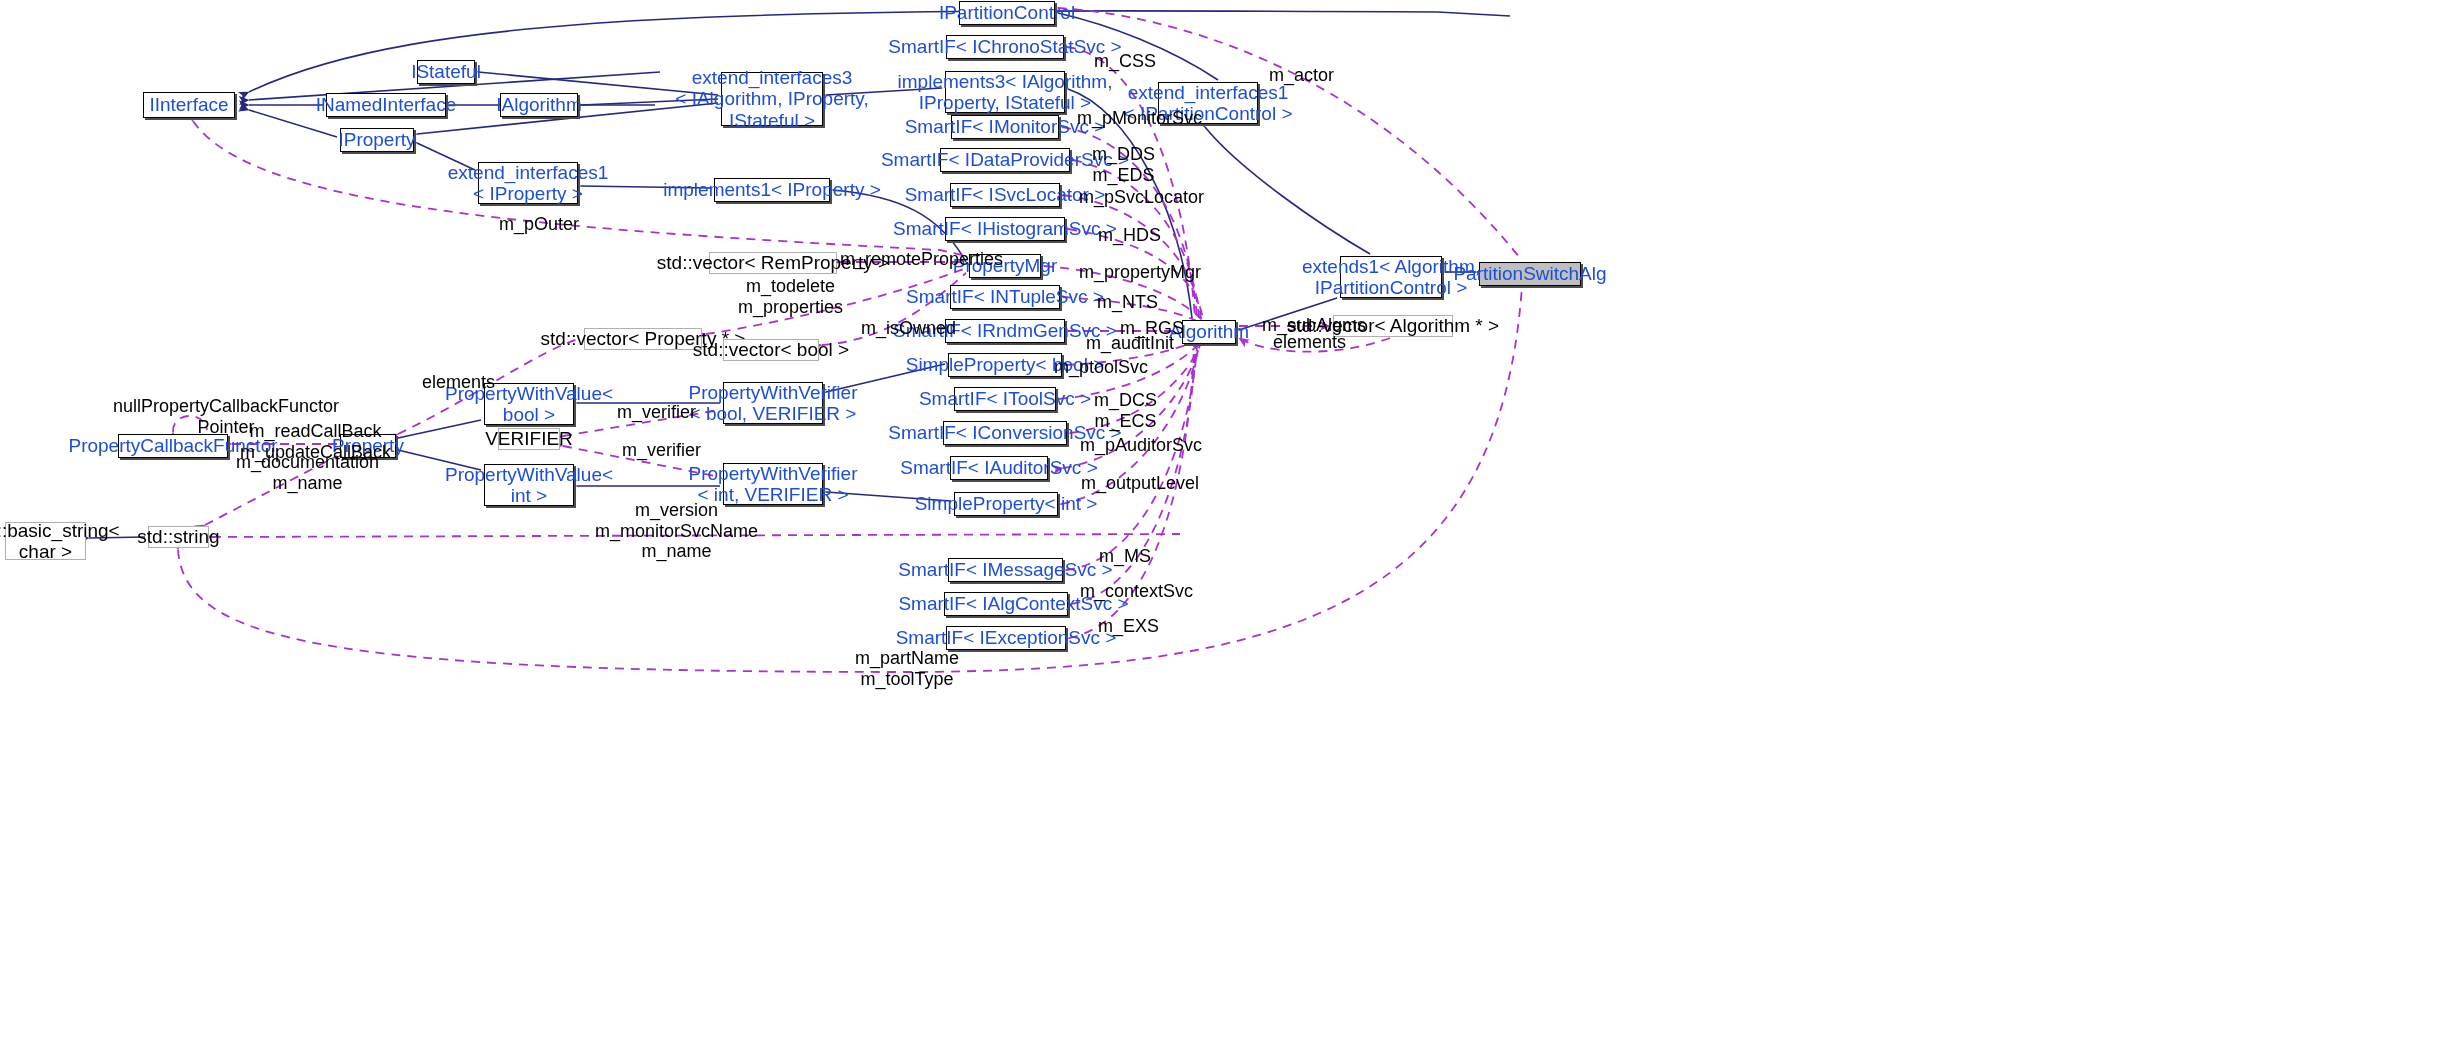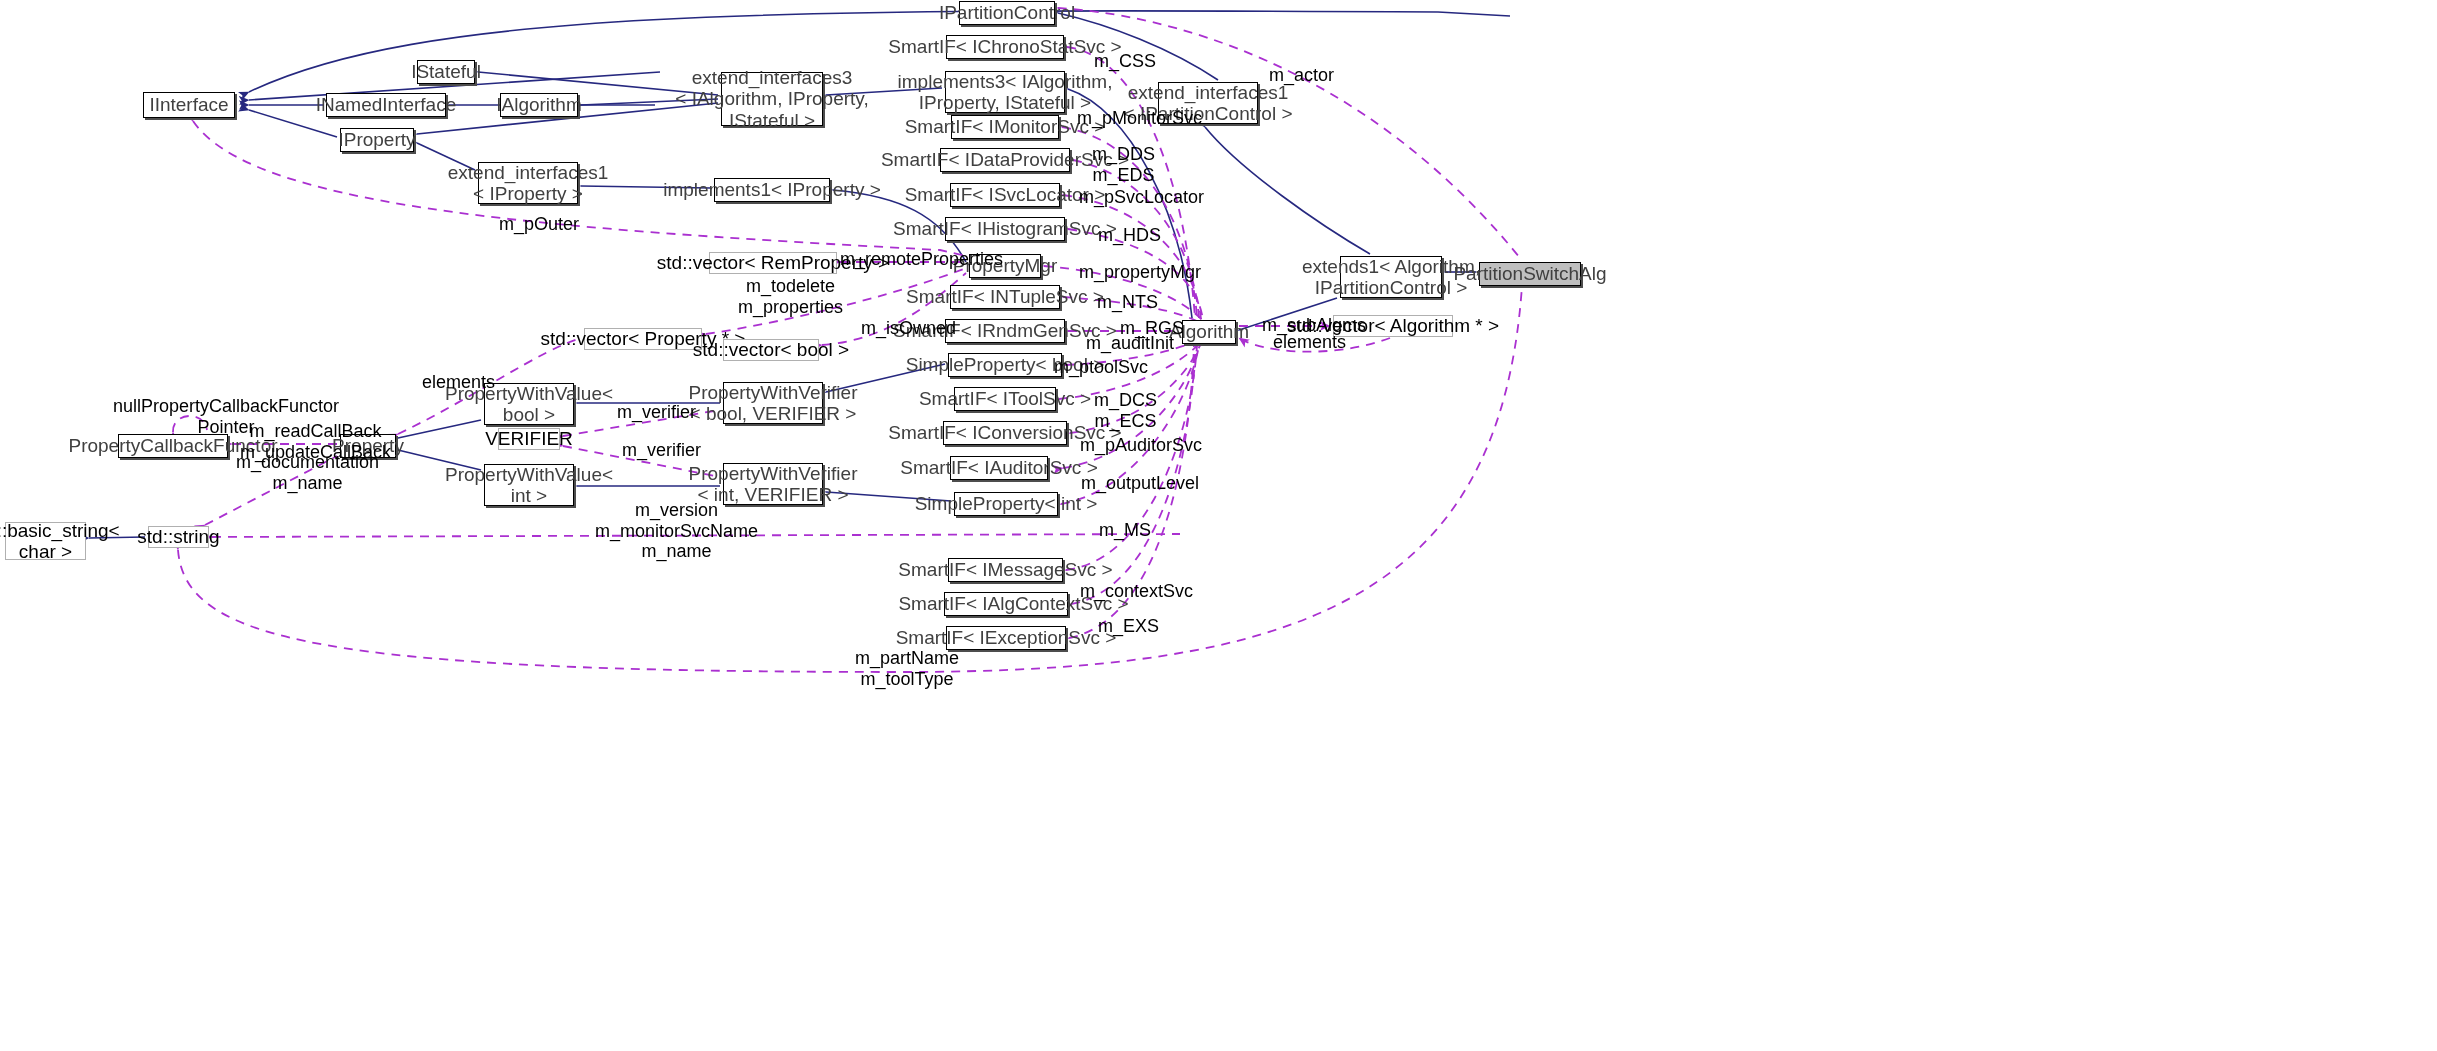--- a/index.html
+++ b/index.html
@@ -14,21 +14,21 @@
   }
   svg#edges{
     position:absolute;left:0;top:0;width:2437px;height:1051px;
     pointer-events:none;
   }
   .node{
     position:absolute;
     box-sizing:border-box;
     border:1px solid #000000;
     background:#ffffff;
-    color:#404040;
+    color:#1d4ed8;
     display:flex;
     align-items:center;
     justify-content:center;
     text-align:center;
     font-size:19px;
     line-height:1.12;
     white-space:pre;
     letter-spacing:0px;
     box-shadow:2px 2px 0 0 #4d4d4d;
     z-index:5;
@@ -244,21 +244,21 @@
       <div class="edge-label" style="left: 1098px; top: 225px;">m_HDS</div>
       <div class="edge-label" style="left: 1079px; top: 262px;">m_propertyMgr</div>
       <div class="edge-label" style="left: 1097px; top: 292px;">m_NTS</div>
       <div class="edge-label" style="left: 1120px; top: 318px;">m_RGS</div>
       <div class="edge-label" style="left: 1086px; top: 333px;">m_auditInit</div>
       <div class="edge-label" style="left: 1054px; top: 357px;">m_ptoolSvc</div>
       <div class="edge-label" style="left: 1094px; top: 390px;">m_DCS
 m_ECS</div>
       <div class="edge-label" style="left: 1080px; top: 435px;">m_pAuditorSvc</div>
       <div class="edge-label" style="left: 1081px; top: 473px;">m_outputLevel</div>
-      <div class="edge-label" style="left: 1099px; top: 520px;">m_MS</div>
+      <div class="edge-label" style="left: 1099px; top: 546px;">m_MS</div>
       <div class="edge-label" style="left: 1080px; top: 581px;">m_contextSvc</div>
       <div class="edge-label" style="left: 1098px; top: 616px;">m_EXS</div>
       <div class="edge-label" style="left: 1262px; top: 315px;">m_subAlgms</div>
       <div class="edge-label" style="left: 1273px; top: 332px;">elements</div>
       <div class="edge-label" style="left: 499px; top: 214px;">m_pOuter</div>
       <div class="edge-label" style="left: 840px; top: 249px;">m_remoteProperties</div>
       <div class="edge-label" style="left: 738px; top: 276px;">m_todelete
 m_properties</div>
       <div class="edge-label" style="left: 861px; top: 318px;">m_isOwned</div>
       <div class="edge-label" style="left: 422px; top: 372px;">elements</div>

